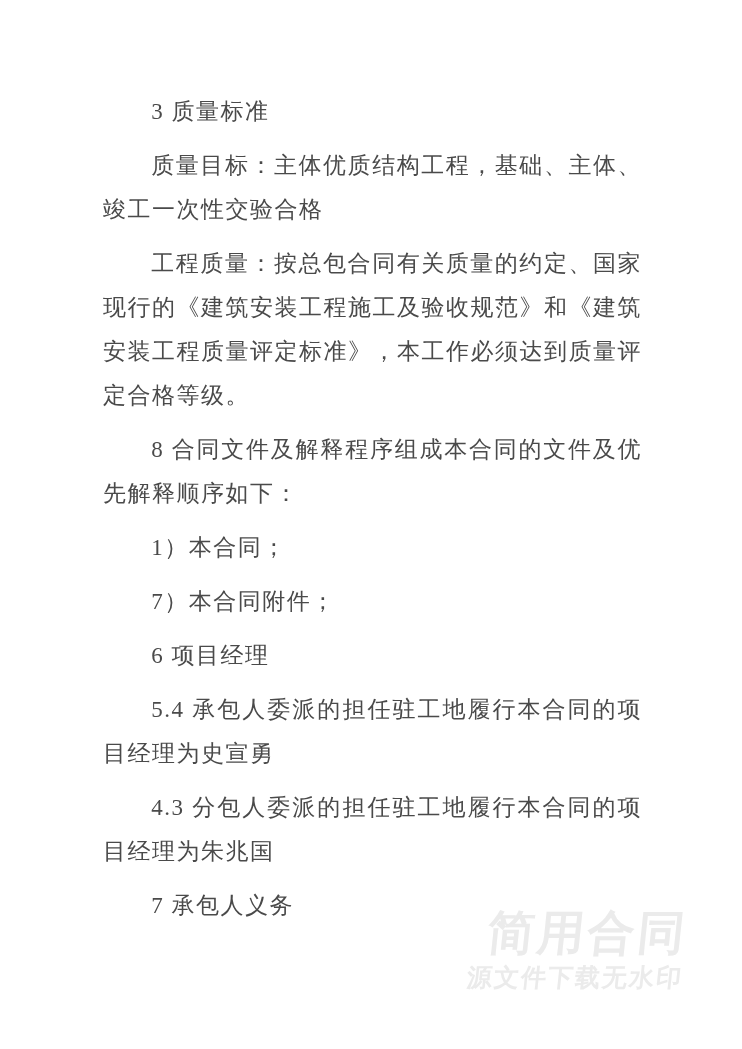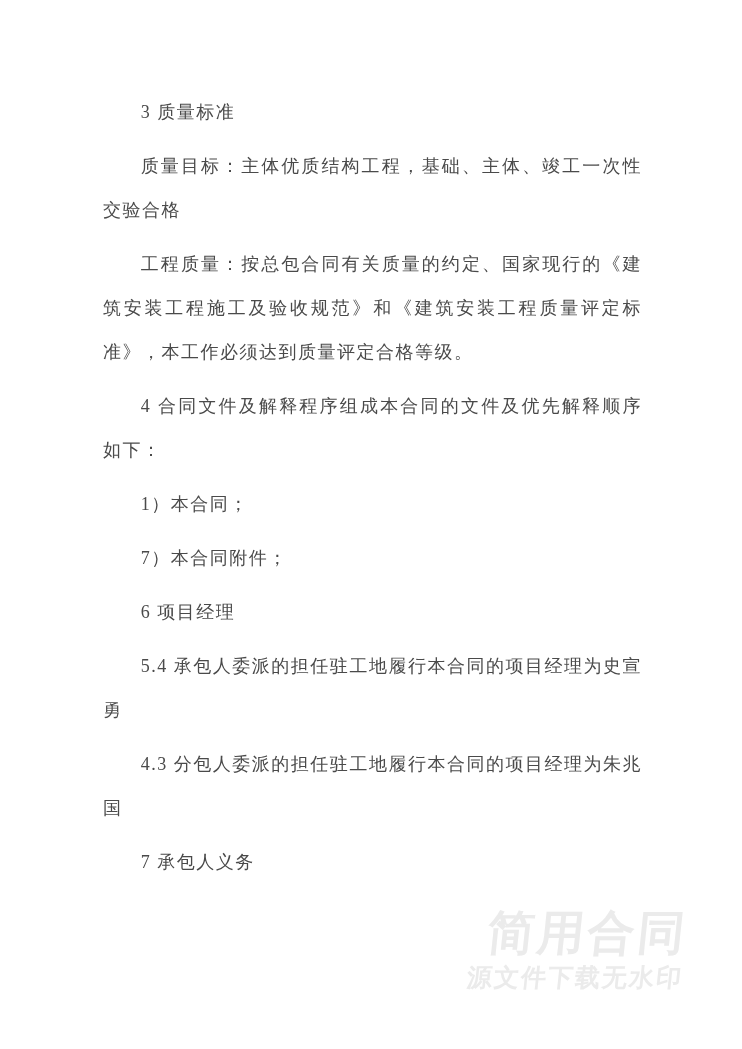--- a/index.html
+++ b/index.html
@@ -17,21 +17,21 @@
   }
   .doc-body {
     position: absolute;
     top: 90px;
     left: 103px;
     width: 539px;
     color: #4a4a4a;
   }
   .doc-body p {
     margin: 0 0 10px 0;
-    font-size: 18px;
+    font-size: 23px;
     line-height: 44px;
     letter-spacing: 1.5px;
     text-align: justify;
     text-indent: 2.1em;
     word-break: break-all;
   }
   .watermark {
     position: absolute;
     right: 56px;
     top: 908px;
@@ -59,21 +59,21 @@
 </style>
 </head>
 <body>
 
 <div class="page">
 
   <div class="doc-body">
     <p>3 质量标准</p>
     <p>质量目标：主体优质结构工程，基础、主体、竣工一次性交验合格</p>
     <p>工程质量：按总包合同有关质量的约定、国家现行的《建筑安装工程施工及验收规范》和《建筑安装工程质量评定标准》，本工作必须达到质量评定合格等级。</p>
-    <p>4 合同文件及解释程序组成本合同的文件及优先解释顺序如下：</p>
+    <p>8 合同文件及解释程序组成本合同的文件及优先解释顺序如下：</p>
     <p>1）本合同；</p>
     <p>7）本合同附件；</p>
     <p>6 项目经理</p>
     <p>5.4 承包人委派的担任驻工地履行本合同的项目经理为史宣勇</p>
     <p>4.3 分包人委派的担任驻工地履行本合同的项目经理为朱兆国</p>
     <p>7 承包人义务</p>
   </div>
 
   <div class="watermark">
     <div class="wm-title">简用合同</div>

